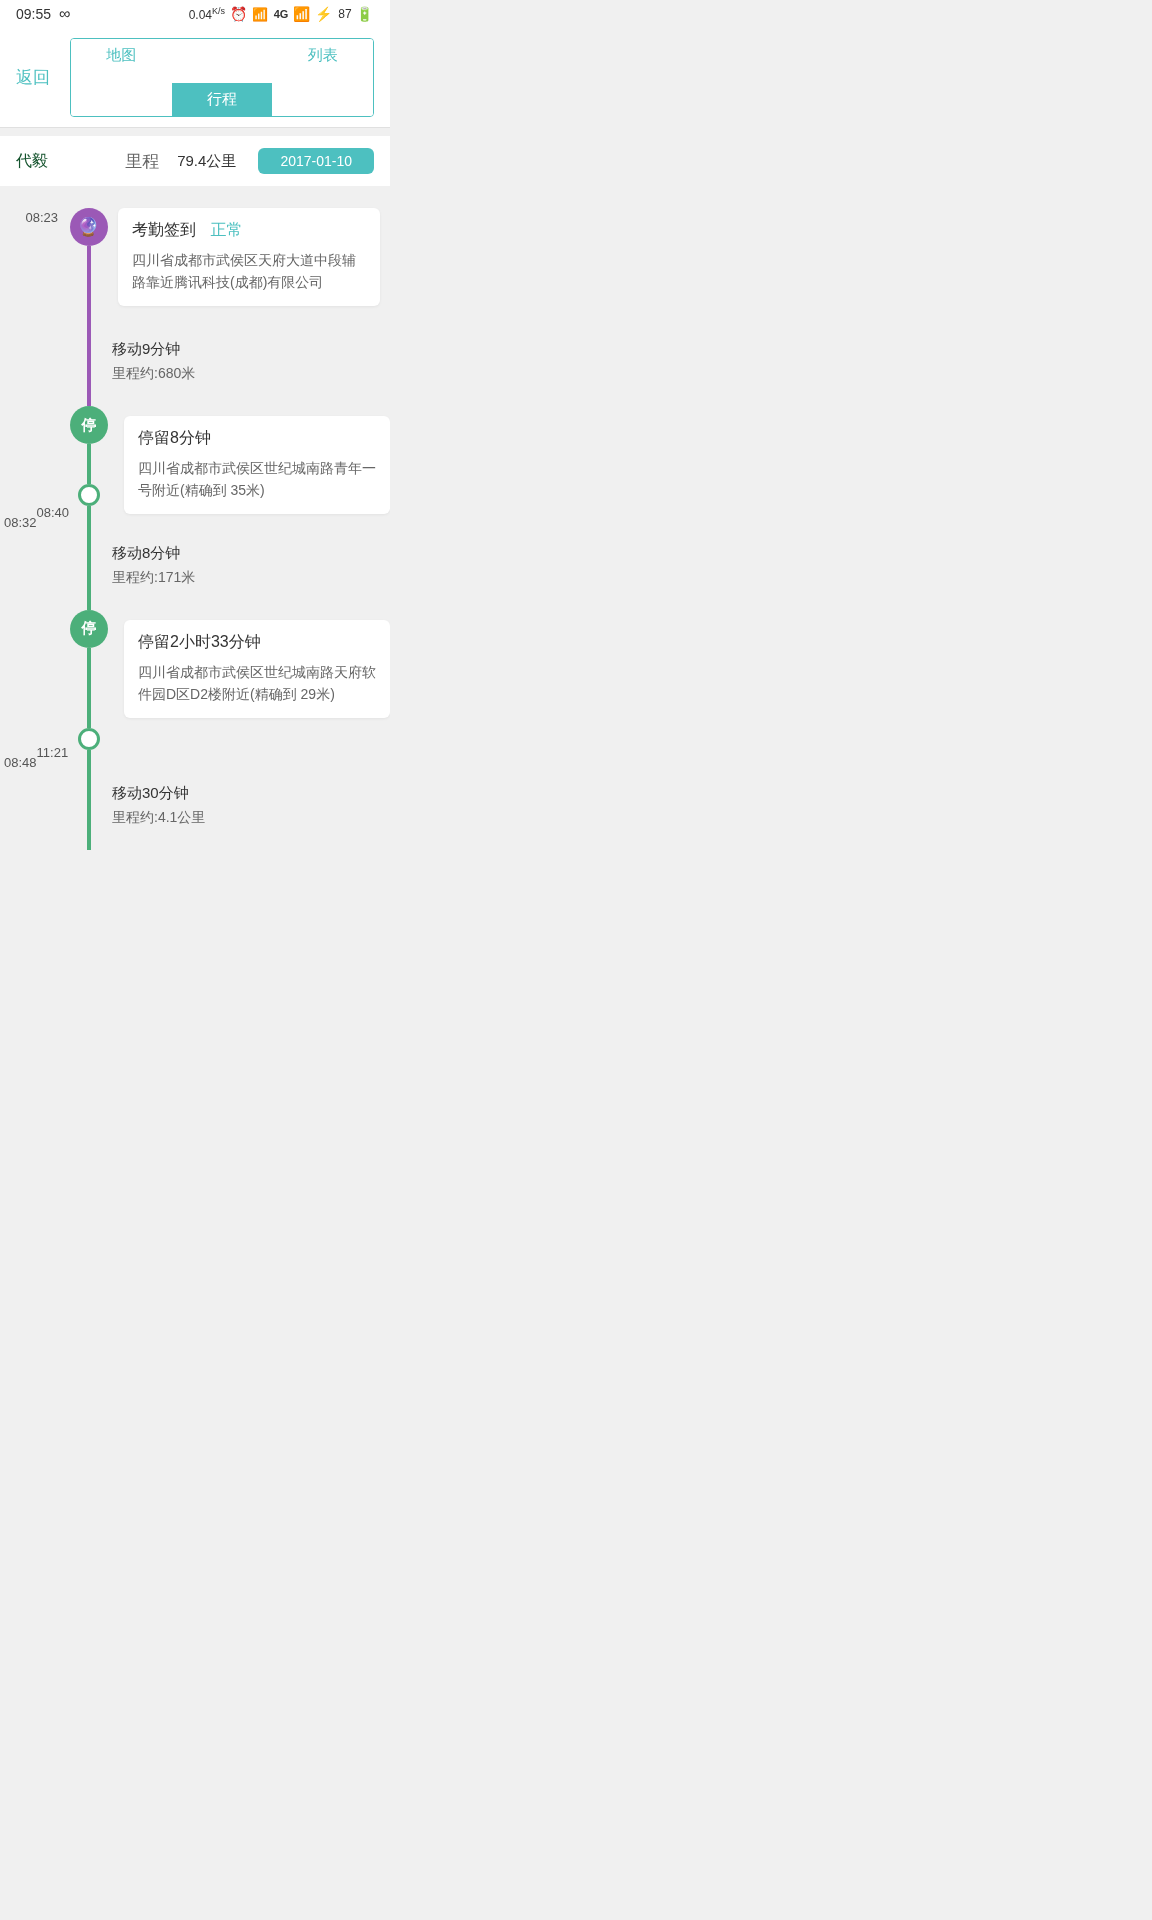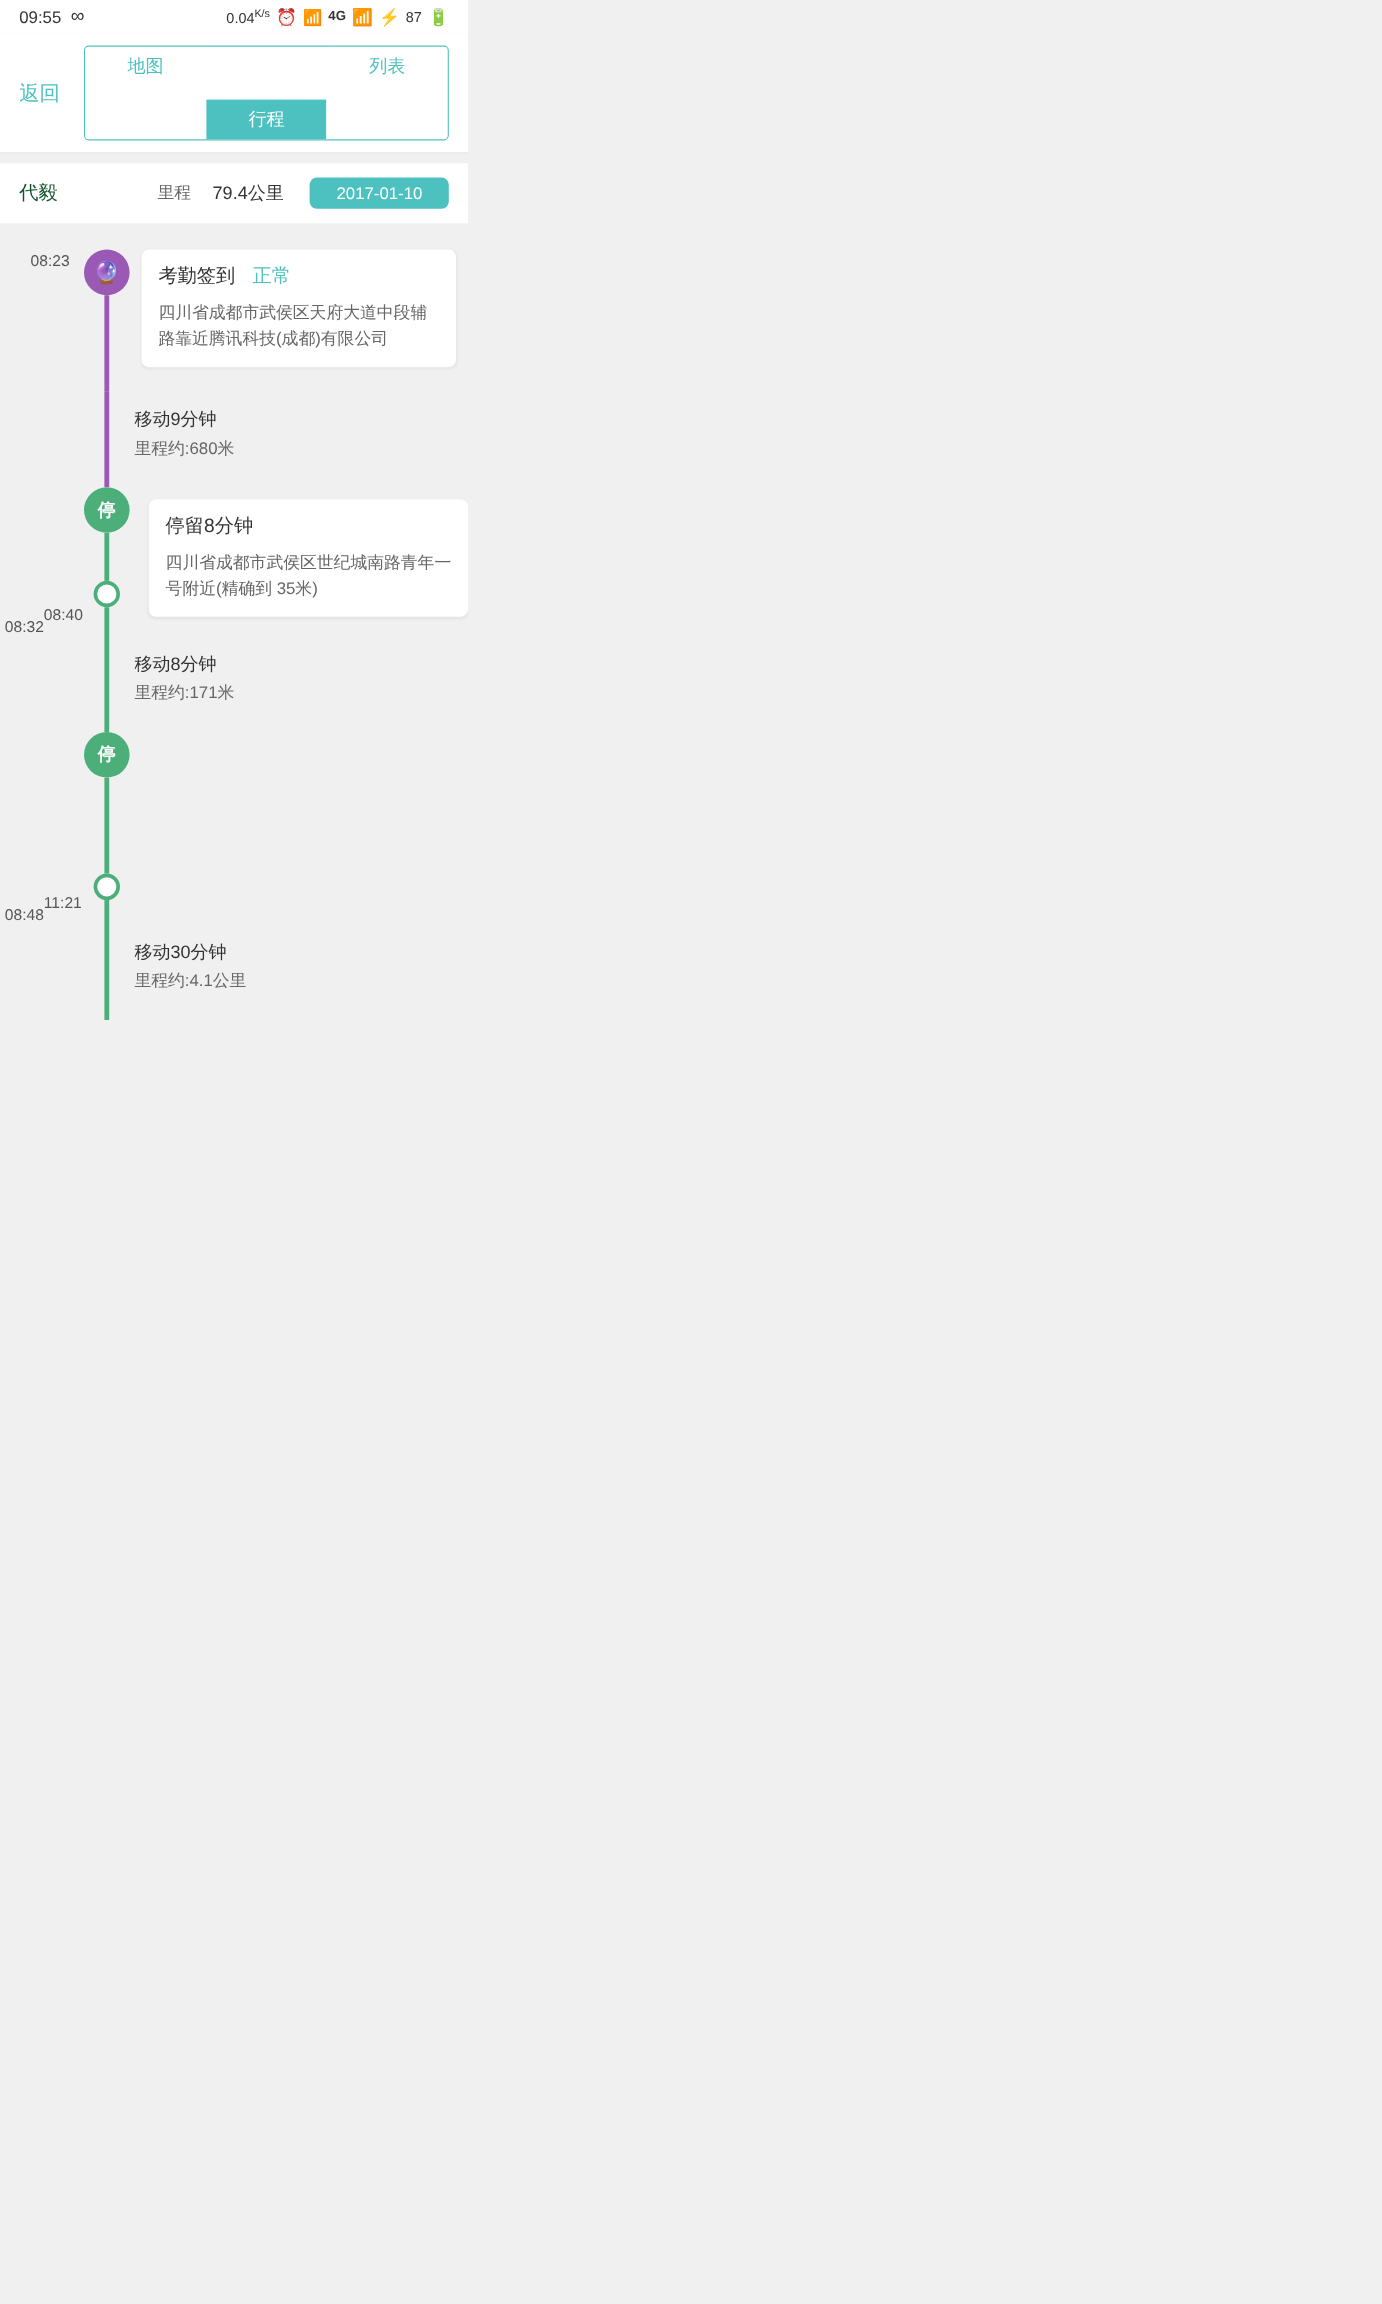--- a/index.html
+++ b/index.html
@@ -80,21 +80,21 @@
       padding: 12px 16px;
       margin-top: 8px;
       gap: 12px;
     }
     .info-name {
       font-size: 16px;
       color: #14532d;
       font-weight: 500;
     }
     .info-mileage-label {
-      font-size: 14px;
+      font-size: 17px;
       color: #666;
       margin-left: auto;
     }
     .info-mileage-val {
       font-size: 15px;
       color: #333;
       margin-left: 6px;
     }
     .date-badge {
       background: #4DC0C0;
@@ -382,20 +382,26 @@
       <span class="compound-time-bottom">11:21</span>
     </div>
     <div class="compound-line-col">
       <div class="node-circle green">
         <span>停</span>
       </div>
       <div class="spacer-line" style="min-height:80px;"></div>
       <div class="node-circle small"></div>
       <div class="spacer-line" style="min-height:20px;"></div>
     </div>
+    <div class="compound-card-col">
+      <div class="card">
+        <div class="card-title">停留2小时33分钟</div>
+        <div class="card-address">四川省成都市武侯区世纪城南路天府软件园D区D2楼附近(精确到 29米)</div>
+      </div>
+    </div>
   </div>
 
   <div class="move-segment">
     <div style="width:62px;flex-shrink:0;"></div>
     <div class="move-line-col" style="width:46px;">
       <div class="move-vert" style="min-height:80px;"></div>
     </div>
     <div class="move-content">
       <div class="move-duration">移动30分钟</div>
       <div class="move-distance">里程约:4.1公里</div>

